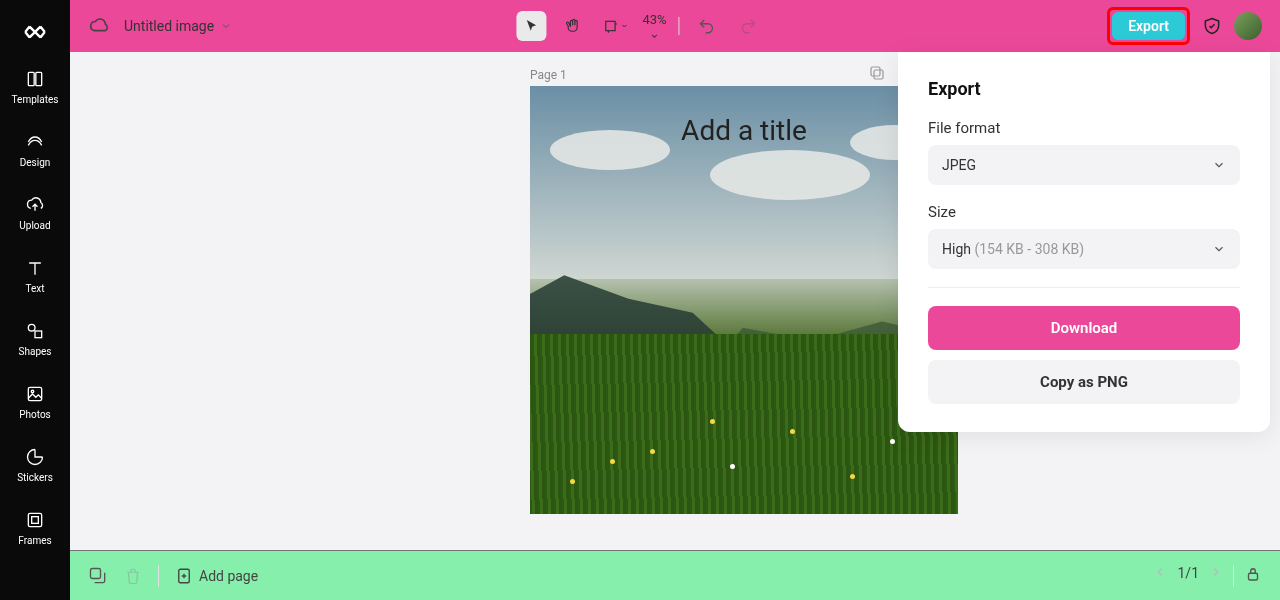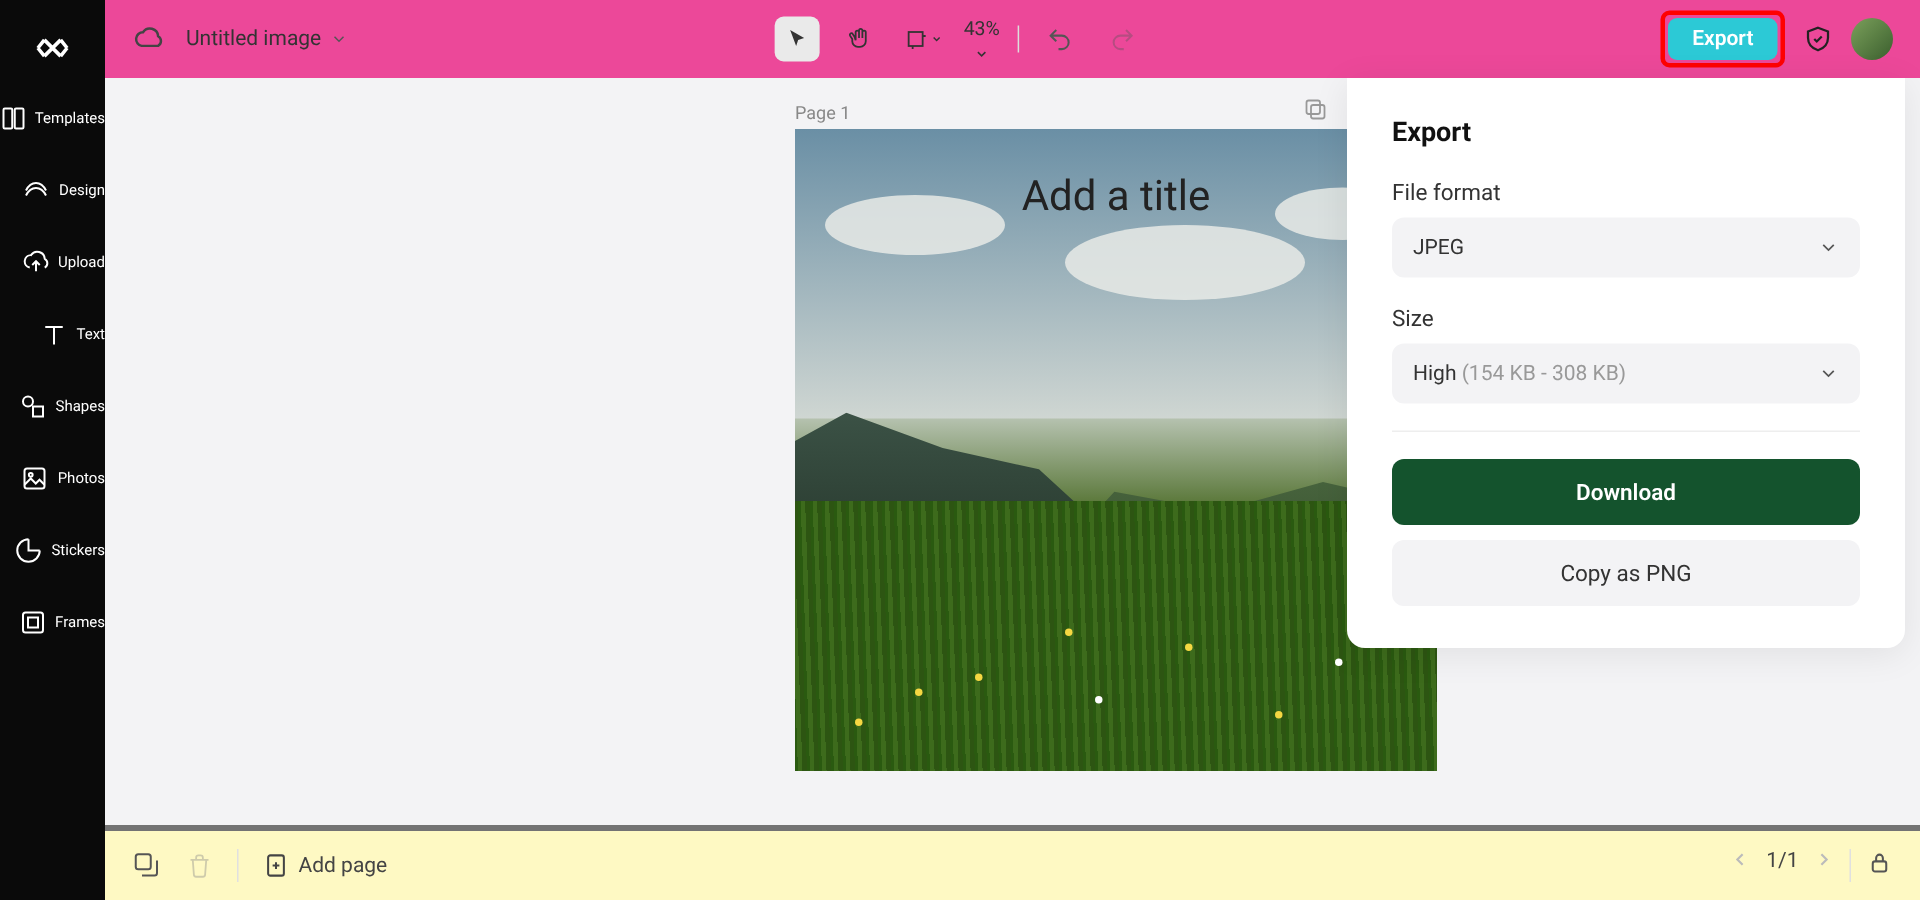--- a/index.html
+++ b/index.html
@@ -1,21 +1,21 @@
 <!DOCTYPE html>
 <html><head>
 <meta charset="utf-8">
 <style>
 * { margin: 0; padding: 0; box-sizing: border-box; font-family: -apple-system, BlinkMacSystemFont, "Segoe UI", Roboto, sans-serif; }
 body { width: 1280px; height: 600px; display: flex; background: #f5f5f7; overflow: hidden; position: relative; }
 
 
 .sidebar { width: 70px; background: #0a0a0a; display: flex; flex-direction: column; align-items: center; padding-top: 18px; gap: 18px; flex-shrink: 0; }
 .logo { width: 28px; height: 28px; display: flex; align-items: center; justify-content: center; color: #fff; }
-.sidebar-item { display: flex; align-items: center; gap: 4px; cursor: pointer; padding: 4px 0; width: 100%; justify-content: flex-end; }
+.sidebar-item { display: flex; flex-direction: column; align-items: center; gap: 4px; cursor: pointer; padding: 4px 0; width: 100%; }
 .sidebar-item .sicon { width: 22px; height: 22px; display: flex; align-items: center; justify-content: center; color: #fff; }
 .sidebar-item .slabel { color: #fff; font-size: 10px; }
 .sidebar-half { width: 12px; height: 34px; background: #0a0a0a; position: absolute; left: 70px; top: 285px; border-radius: 0 16px 16px 0; }
 
 
 .main { flex: 1; display: flex; flex-direction: column; }
 
 
 .topbar { height: 52px; background: #ec4899; display: flex; align-items: center; padding: 0 18px; gap: 14px; }
 .cloud-icon { color: #444; display: flex; }
@@ -43,36 +43,36 @@
 .c2{top:30px;left:180px;width:160px;height:50px;}
 .c3{top:5px;left:320px;width:90px;height:35px;}
 .mountain { position:absolute; top:42%; left:-10%; width:60%; height:22%; background: linear-gradient(to bottom,#3d5448,#2a3c30); clip-path: polygon(0 100%, 10% 40%, 30% 10%, 55% 35%, 80% 50%, 100% 100%); }
 .hills { position:absolute; top:52%; left:40%; width:65%; height:15%; background: linear-gradient(to bottom,#4a6640,#3a5530); clip-path: polygon(0 100%, 15% 30%, 40% 50%, 65% 20%, 85% 40%, 100% 100%); }
 .field { position:absolute; top:58%; left:0; right:0; bottom:0; background: linear-gradient(to bottom,#6f9f3e 0%, #4a7a26 30%, #2d5910 100%);}
 .grass { position:absolute; bottom:0; left:0; right:0; height:42%; background: repeating-linear-gradient(88deg, #2a5a10 0 2px, #3d6b1c 2px 5px, #2d5512 5px 8px);}
 .flower{position:absolute;width:5px;height:5px;border-radius:50%;background:#f5d742;}
 .canvas-title { position:absolute; top: 28px; left:0; right:0; text-align:center; font-size: 28px; color:#222; z-index:5;}
 
 
-.bottombar { height: 50px; background: #fef9c3; border-top: 4px solid #737373; display: flex; align-items: center; padding: 0 18px; gap: 16px; }
+.bottombar { height: 50px; background: #86efac; border-top: 1px solid #737373; display: flex; align-items: center; padding: 0 18px; gap: 16px; }
 .bb-icon { color: #666; cursor:pointer; display:flex;}
 .bb-sep { width:1px; height:22px; background:#e0e0e0;}
 .add-page { display:flex; align-items:center; gap:6px; color:#444; font-size:14px; cursor:pointer;}
 .page-nav { margin-left:auto; display:flex; align-items:flex-start; gap:10px; color:#444; font-size:14px;}
 .page-nav .chev { color:#bbb; cursor:pointer;}
 
 
 .export-panel { position:absolute; top: 52px; right: 10px; width: 372px; background:#fff; border-radius: 0 0 12px 12px; padding: 26px 30px 28px; box-shadow: 0 4px 24px rgba(0,0,0,0.08); z-index:50;}
 .export-panel h2 { font-size: 18px; font-weight:700; color:#111; margin-bottom: 20px;}
 .field-label { font-size: 15px; color:#333; margin-bottom:8px;}
 .select { width:100%; background:#f3f3f5; border:none; border-radius:8px; padding: 12px 14px; font-size:14px; color:#333; display:flex; justify-content:space-between; align-items:center; cursor:pointer; margin-bottom: 18px;}
 .select .detail { color:#999;}
 .hr { height:1px; background:#eee; margin: 6px 0 18px;}
-.dl-btn { width:100%; background:#14532d; color:#fff; border:none; border-radius:8px; padding:13px; font-size:15px; font-weight:600; cursor:pointer; margin-bottom:10px;}
-.copy-btn { width:100%; background:#f3f3f5; color:#333; border:none; border-radius:8px; padding:13px; font-size:15px; font-weight:400; cursor:pointer;}
+.dl-btn { width:100%; background:#ec4899; color:#fff; border:none; border-radius:8px; padding:13px; font-size:15px; font-weight:600; cursor:pointer; margin-bottom:10px;}
+.copy-btn { width:100%; background:#f3f3f5; color:#333; border:none; border-radius:8px; padding:13px; font-size:15px; font-weight:700; cursor:pointer;}
 
 svg { display:block; }
 </style>
 </head>
 <body>
 
 <div class="sidebar">
   <div class="logo">
     <svg width="26" height="26" viewBox="0 0 24 24" fill="none" stroke="#fff" stroke-width="2.2">
         <path d="M7 7 L17 17 M17 7 L7 17 M3 12 L7 7 M3 12 L7 17 M21 12 L17 7 M21 12 L17 17"></path>

